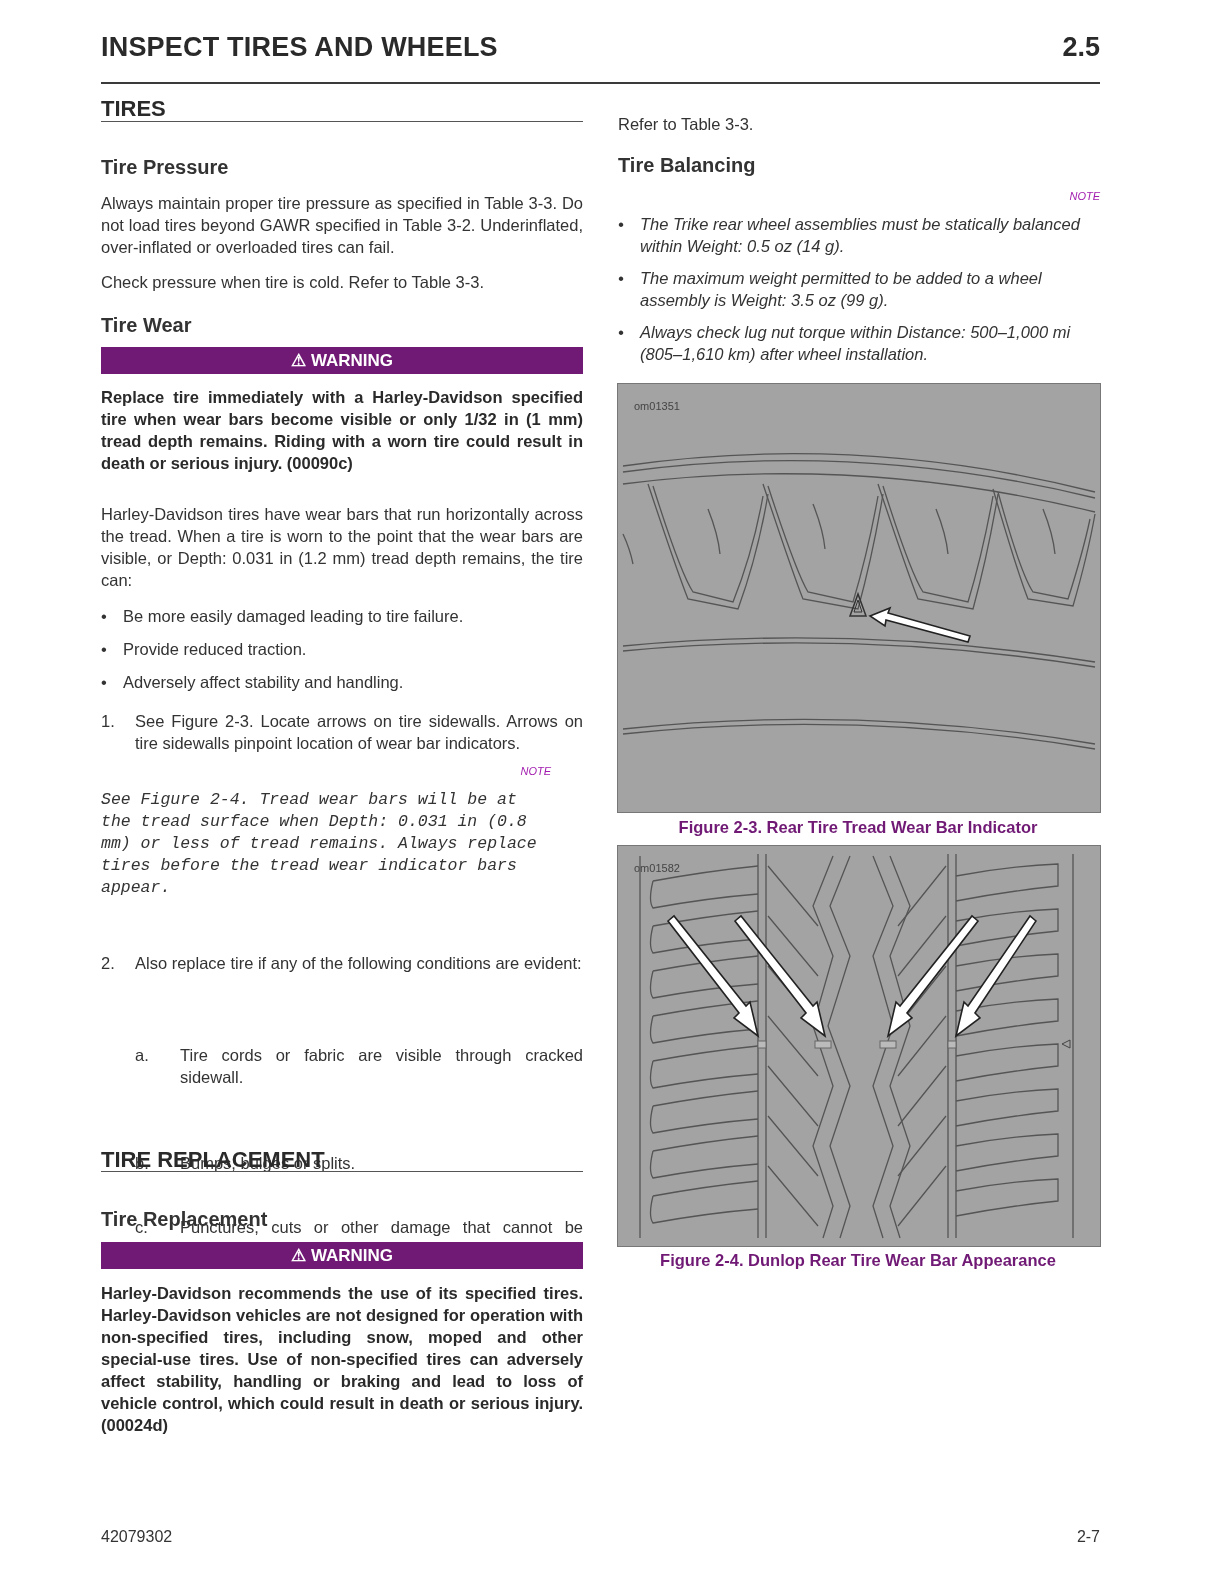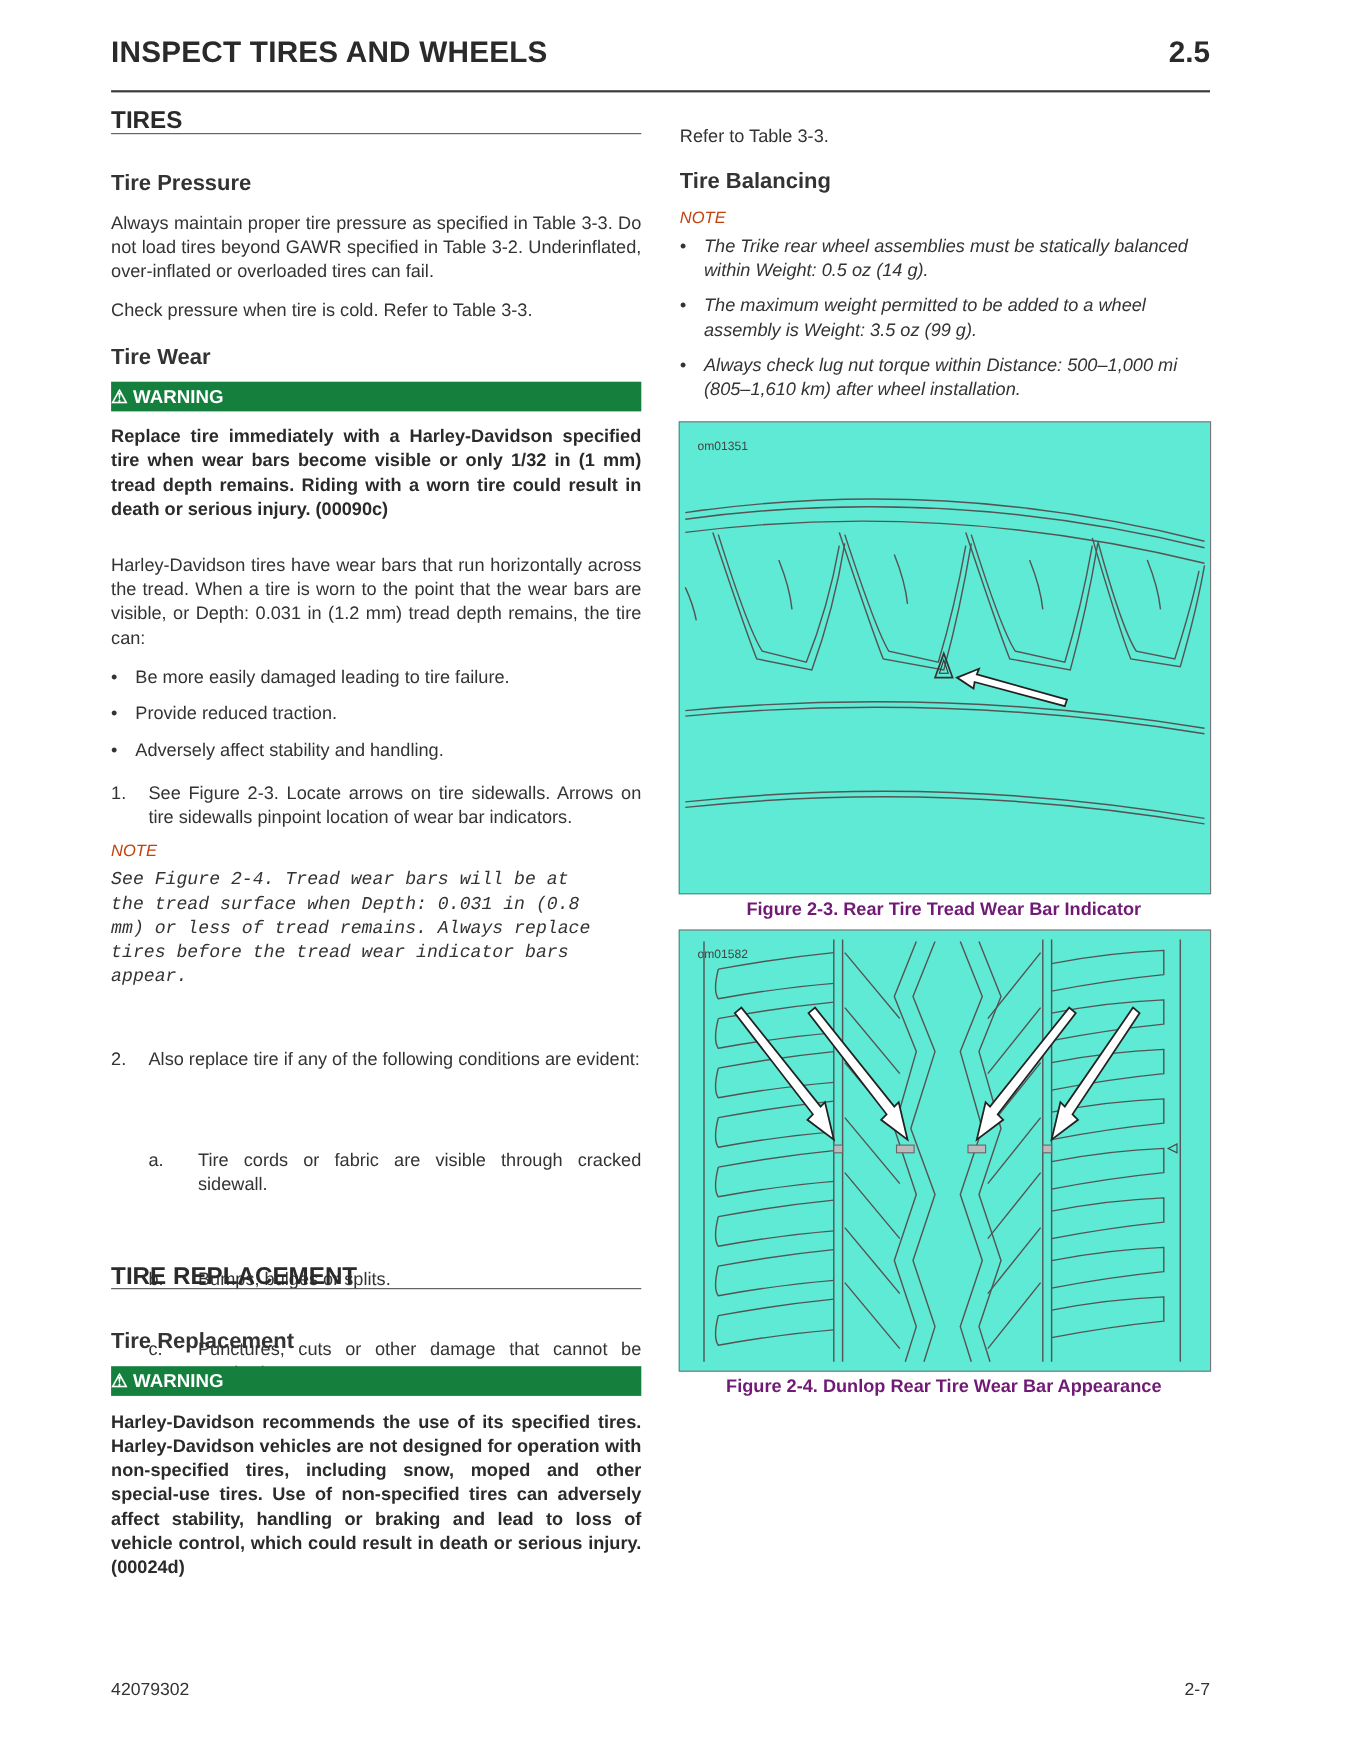--- a/index.html
+++ b/index.html
@@ -6,33 +6,33 @@
   body { width: 1224px; height: 1585px; position: relative; overflow: hidden;
          font-family: "Liberation Sans", sans-serif; color: #2b2b2b; }
   .abs { position: absolute; }
   .page-title { left: 101px; top: 32px; font-size: 27px; font-weight: bold; letter-spacing: 0.2px; color: #2a2a2a; }
   .page-num { right: 124px; top: 32px; font-size: 27px; font-weight: bold; color: #2a2a2a; }
   .top-rule { left: 101px; top: 82px; width: 999px; height: 2px; background: #3a3a3a; }
   .section-head { font-size: 22px; font-weight: bold; color: #2a2a2a; }
   .section-head-rule { height: 1px; background: #555; }
   .sub-head { font-size: 20px; font-weight: bold; color: #333; }
   p.body { margin: 0; font-size: 16.5px; line-height: 22px; text-align: justify; color: #333; }
-  .warn-bar { background: #15803d; color: #fff; font-weight: bold; font-size: 17px; 
+  .warn-bar { background: #701a75; color: #fff; font-weight: bold; font-size: 17px; text-align: center;
               height: 27px; line-height: 27px; }
   .warn-text { font-size: 16.5px; line-height: 22px; font-weight: bold; text-align: justify; color: #2a2a2a; margin: 0; }
   .bullet-list { margin: 0; padding: 0; list-style: none; }
   .bullet-list li { position: relative; padding-left: 22px; font-size: 16.5px; line-height: 22px; color: #333; margin-bottom: 11px; }
   .bullet-list li .dot { position: absolute; left: 0; top: 0; }
-  .note-label { font-style: italic; font-size: 15px; text-align: left; color: #c2410c; }
+  .note-label { font-style: italic; font-size: 11px; text-align: right; color: #a21caf; }
   .italic-body { font-style: italic; font-size: 16.5px; line-height: 22px; color: #333; margin: 0; }
   .num-item { position: relative; padding-left: 34px; font-size: 16.5px; line-height: 22px; color: #333; text-align: justify; }
   .num-item .n { position: absolute; left: 0; top: 0; }
   .alpha-item { position: relative; padding-left: 45px; font-size: 16.5px; line-height: 22px; color: #333; text-align: justify; }
   .alpha-item .n { position: absolute; left: 0; top: 0; }
-  .fig-box { border: 1px solid #777; background: #5eead4; }
+  .fig-box { border: 1px solid #777; background: #a3a3a3; }
   .fig-id { font-size: 11px; color: #444; }
   .fig-caption { font-size: 16.5px; font-weight: bold; color: #701a75; text-align: center; }
   .footer { font-size: 16px; color: #333; }
 </style>
 </head>
 <body>
 
 <div class="abs page-title">INSPECT TIRES AND WHEELS</div>
 <div class="abs page-num">2.5</div>
 <div class="abs top-rule"></div>

